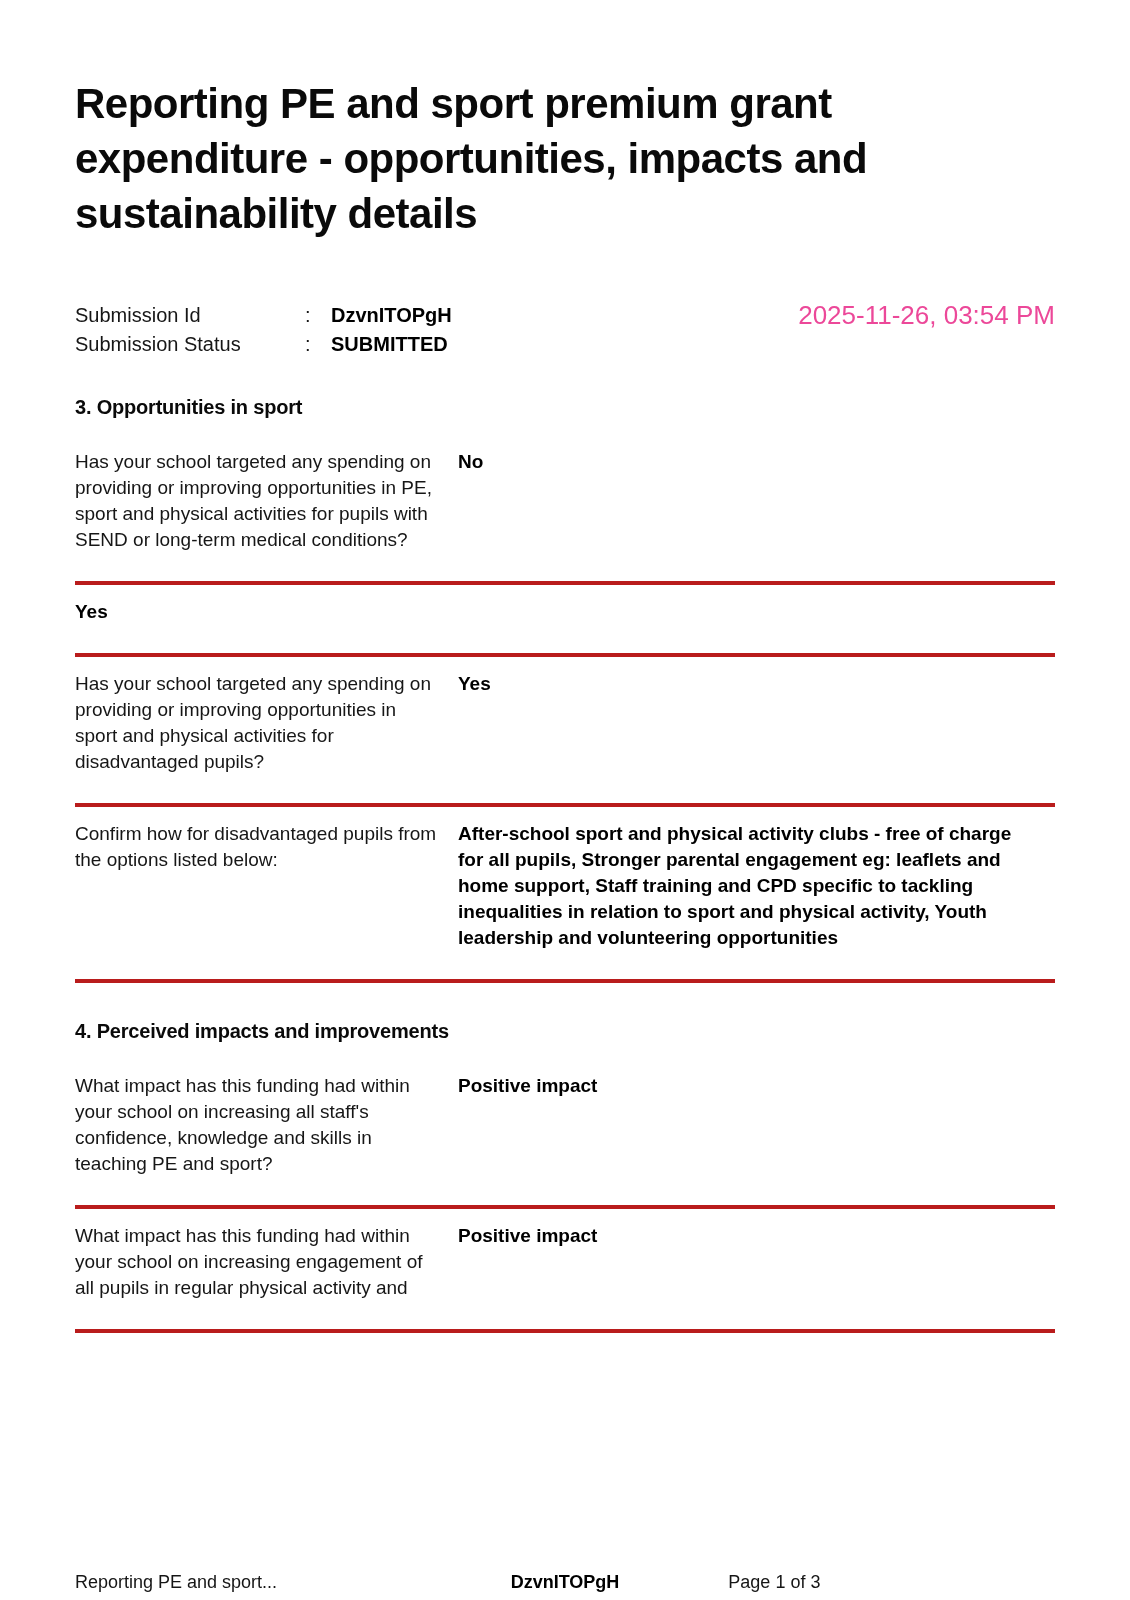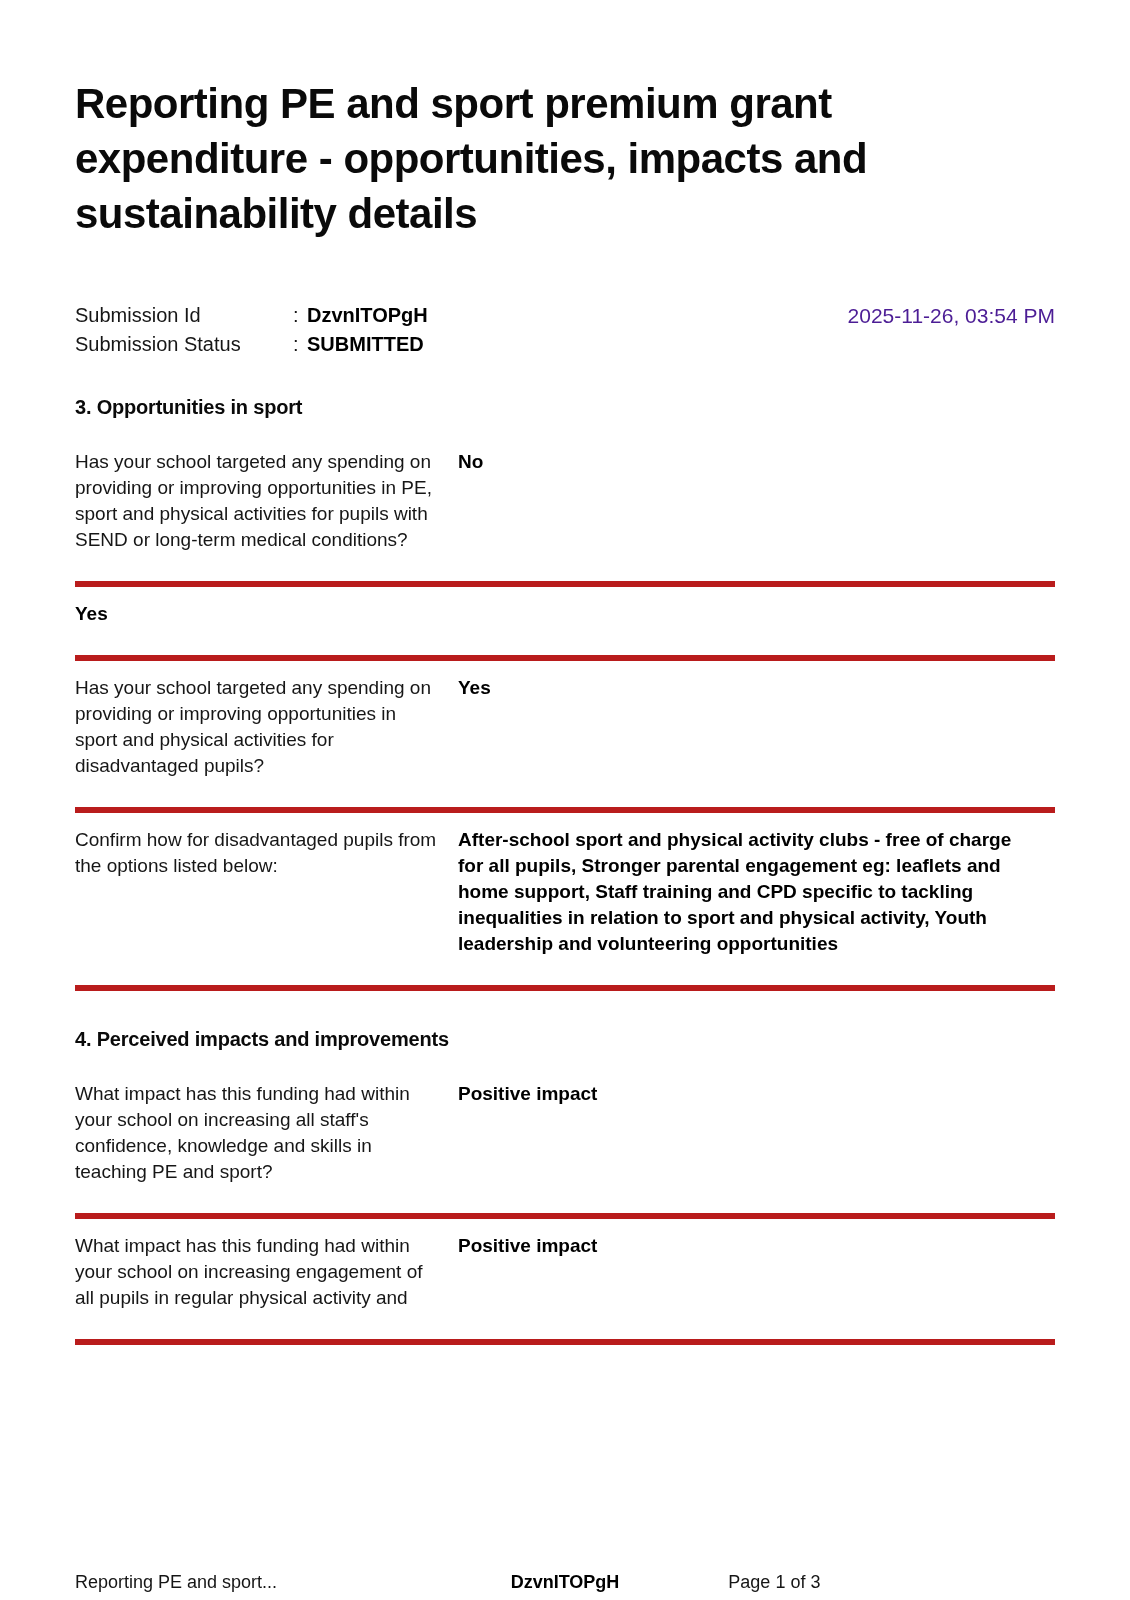--- a/index.html
+++ b/index.html
@@ -35,27 +35,28 @@
     display: flex;
     justify-content: space-between;
     align-items: flex-start;
     margin-top: 60px;
     font-size: 20px;
     line-height: 29px;
   }
   .meta-row {
     display: grid;
     grid-template-columns: 218px 14px auto;
+    gap: 12px;
   }
   .meta-label { color: #161616; }
   .meta-colon { color: #161616; }
   .meta-value { font-weight: bold; color: #000; }
   .meta-date {
-    font-size: 21px;
-    color: #4c1d95;
+    font-size: 26px;
+    color: #ec4899;
     white-space: nowrap;
   }
   .fields {
     margin-top: 56px;
   }
   .field-row {
     display: grid;
     grid-template-columns: 383px 1fr;
     font-size: 19px;
     line-height: 25px;
@@ -73,21 +74,21 @@
     font-weight: bold;
     color: #0a0a0a;
     letter-spacing: -0.2px;
   }
   .qa-row {
     display: grid;
     grid-template-columns: 383px 1fr;
     font-size: 19px;
     line-height: 26px;
     padding: 14px 0 28px 0;
-    border-bottom: 6px solid #b91c1c;
+    border-bottom: 4px solid #b91c1c;
   }
   .qa-question {
     color: #161616;
     padding-right: 20px;
   }
   .qa-answer {
     font-weight: bold;
     color: #000;
     padding-right: 18px;
   }

